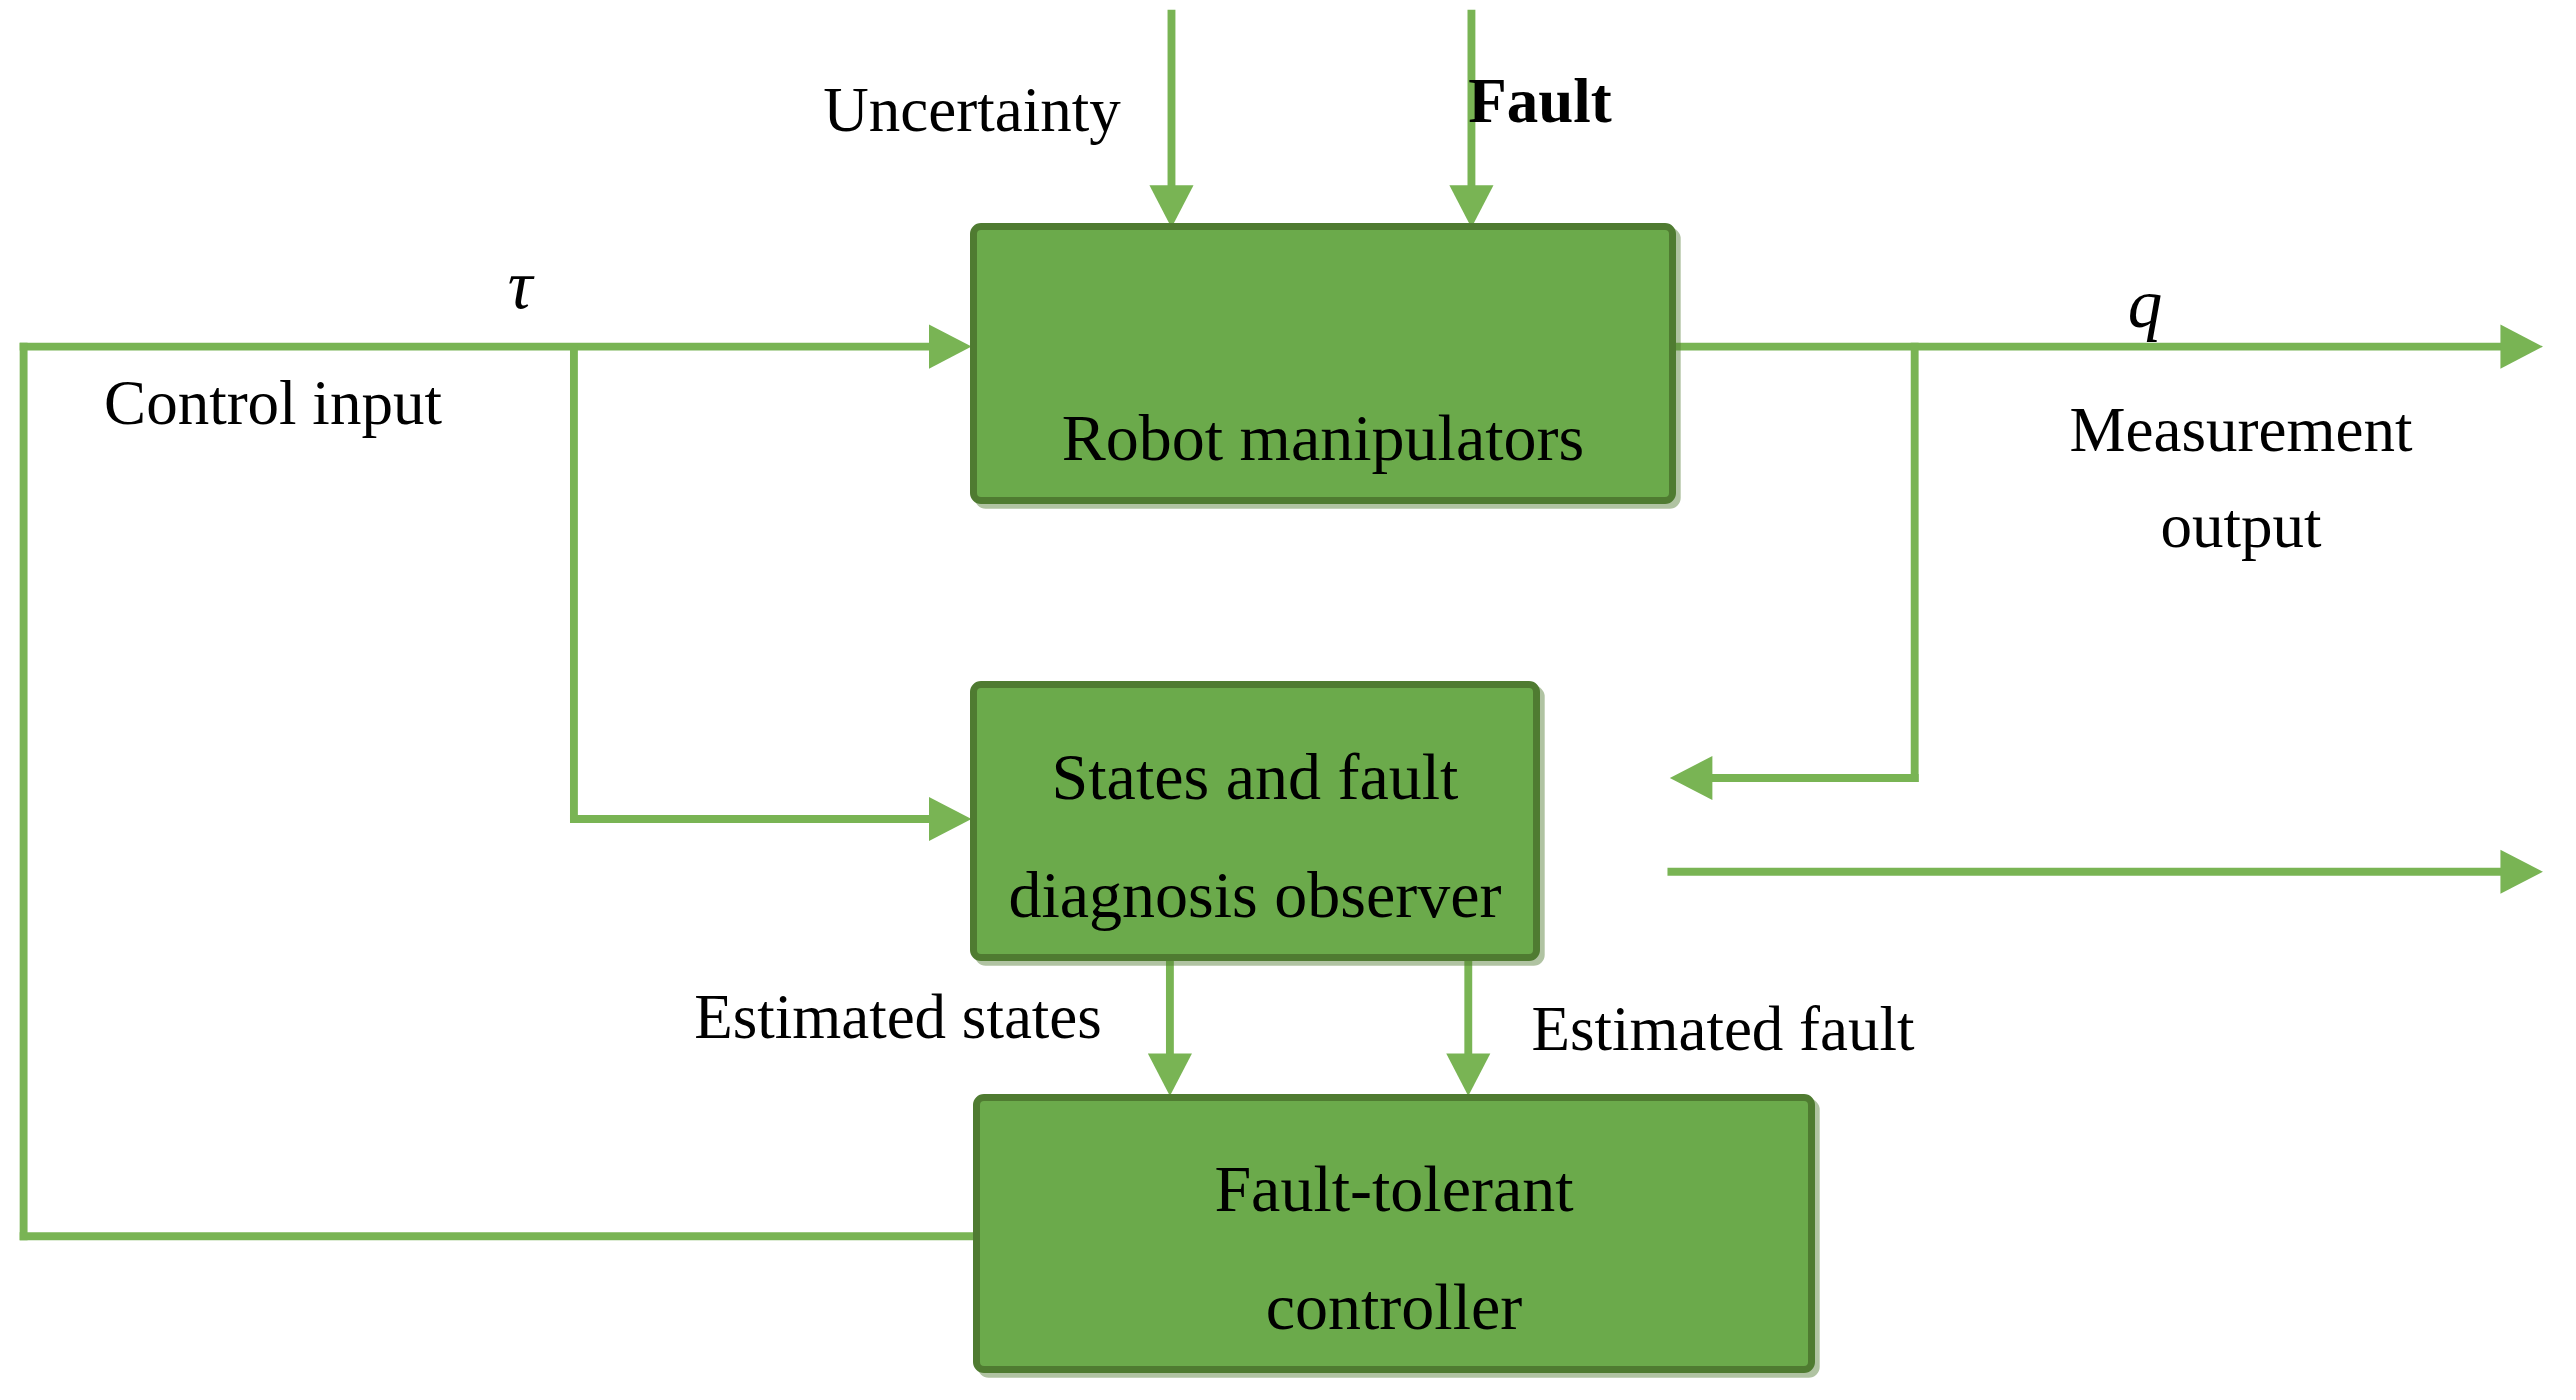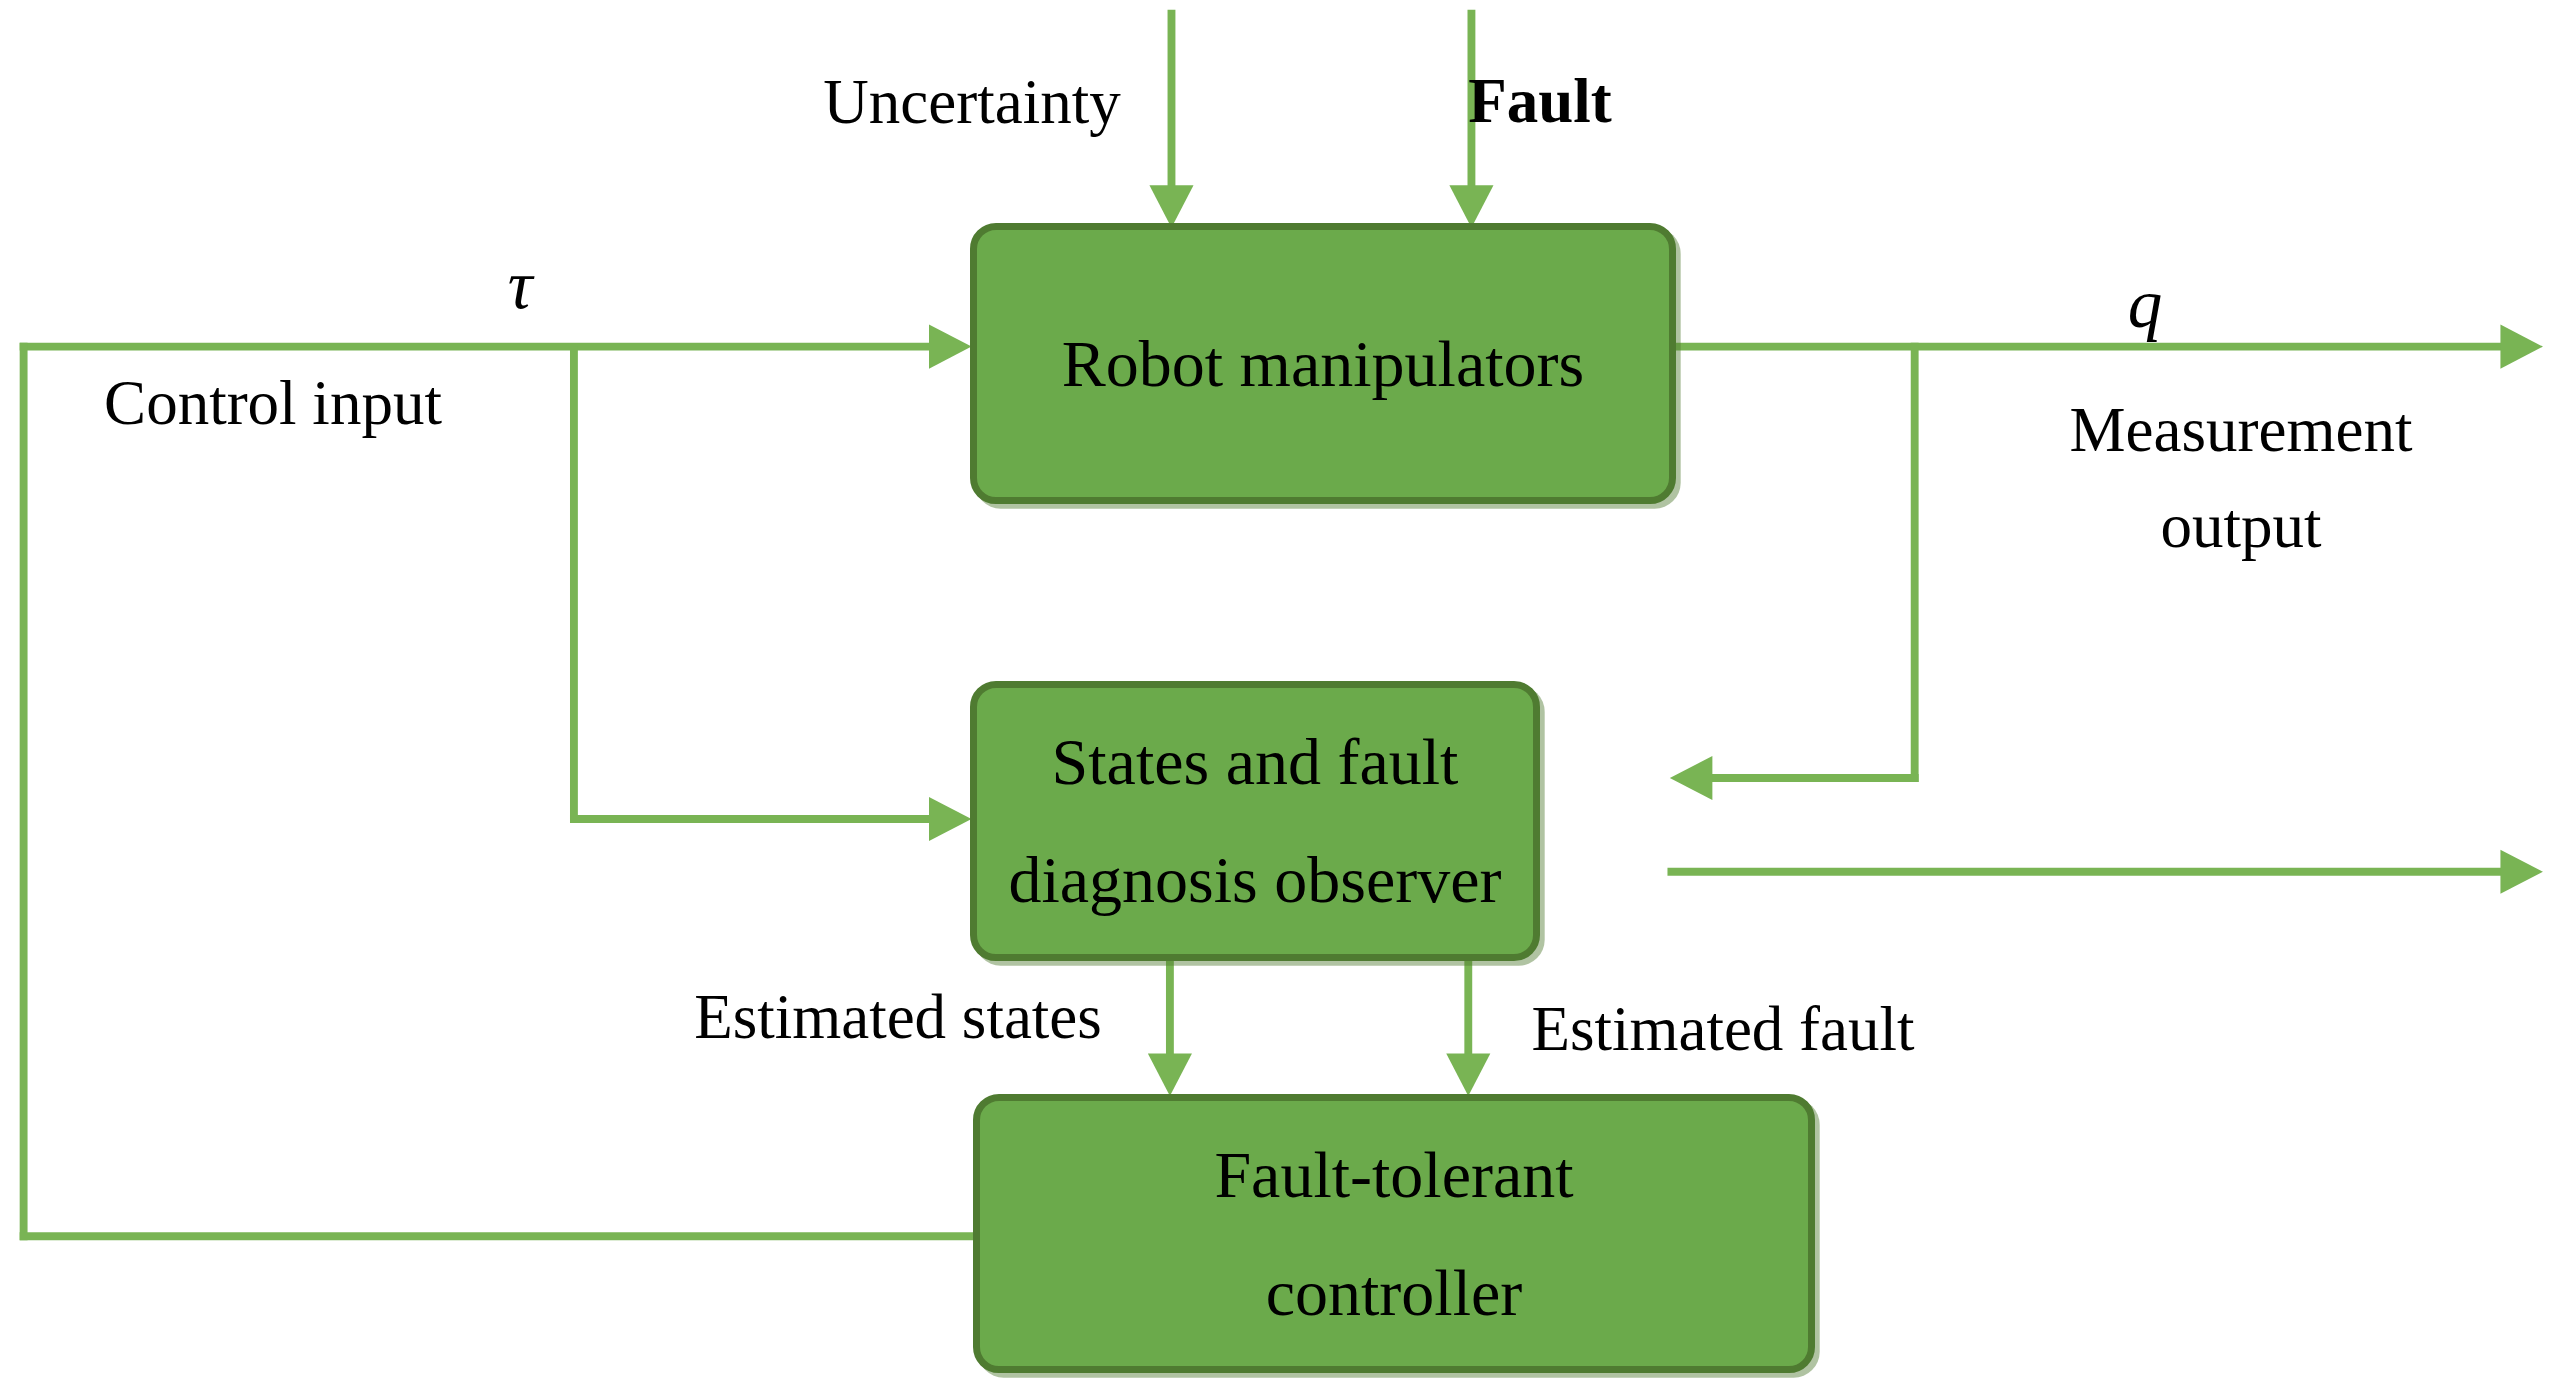--- a/index.html
+++ b/index.html
@@ -21,43 +21,43 @@
     overflow: hidden;
   }
   #wires { position: absolute; left: 0; top: 0; width: 2576px; height: 1401px; }
   #wires line { stroke: var(--c-line); stroke-width: 10; }
   #wires polygon { fill: var(--c-line); }
 
   .box {
     position: absolute;
     background: var(--c-box-fill);
     border: 7px solid var(--c-box-border);
-    border-radius: 26px;
+    border-radius: 11px;
     box-shadow: 4.7px 4.7px 0 rgba(79,123,49,0.45);
     display: flex;
     flex-direction: column;
     align-items: center;
-    justify-content: center;
+    justify-content: flex-end;
     text-align: center;
     font-size: 66px;
     line-height: 118px;
   }
   .box-robot      { left: 970px; top: 223px;  width: 706px; height: 281px; }
   .box-observer   { left: 970px; top: 681px;  width: 570px; height: 280px; }
   .box-controller { left: 973px; top: 1094px; width: 842px; height: 279px; }
 
   .lbl {
     position: absolute;
     transform: translate(-50%, -50%);
     font-size: 63px;
     line-height: 96px;
     white-space: nowrap;
     text-align: center;
   }
-  .lbl-uncertainty { left: 972px; top: 102px; }
+  .lbl-uncertainty { left: 972px; top: 110px; }
   .lbl-fault       { left: 1540px; top: 101px; font-weight: bold; }
   .lbl-tau         { left: 520px;  top: 285px; font-style: italic; font-size: 69px; }
   .lbl-control     { left: 273px;  top: 403px; font-family: Liberation Serif, serif; }
   .lbl-q           { left: 2145px; top: 304px; font-style: italic; font-size: 69px; }
   .lbl-meas        { left: 2241px; top: 478px; }
   .lbl-fdi         { left: 2241px; top: 773px; }
   .lbl-est-states  { left: 898px; top: 1017px; font-family: Liberation Serif, serif; }
   .lbl-est-fault   { left: 1723px; top: 1029px; }
 </style>
 </head>

